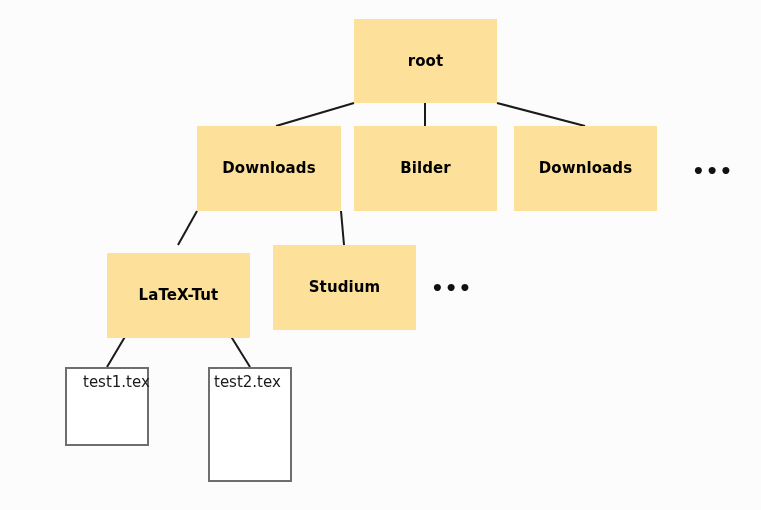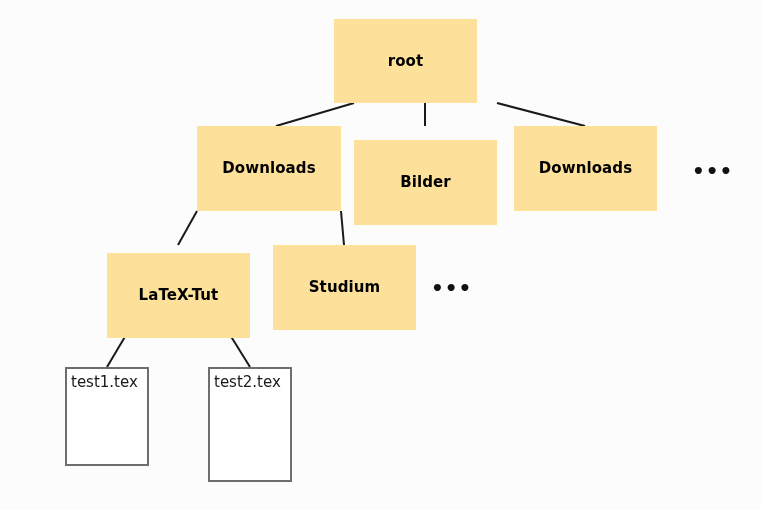--- a/index.html
+++ b/index.html
@@ -97,49 +97,49 @@
 
     <line x1="197" y1="211" x2="178" y2="245" stroke="#1a1a1a" stroke-width="2"></line>
 
     <line x1="341" y1="211" x2="344" y2="245" stroke="#1a1a1a" stroke-width="2"></line>
 
     <line x1="129" y1="330" x2="107" y2="367" stroke="#1a1a1a" stroke-width="2"></line>
 
     <line x1="227" y1="330" x2="250" y2="367" stroke="#1a1a1a" stroke-width="2"></line>
   </svg>
 
-  <div class="node folder" style="left:334px; top:19px; width:143px; height:84px;">
+  <div class="node folder" style="left:354px; top:19px; width:143px; height:84px;">
     <span class="node-label">root</span>
   </div>
 
   <div class="node folder" style="left:197px; top:126px; width:144px; height:85px;">
     <span class="node-label">Downloads</span>
   </div>
 
-  <div class="node folder" style="left:354px; top:140px; width:143px; height:85px;">
+  <div class="node folder" style="left:354px; top:126px; width:143px; height:85px;">
     <span class="node-label">Bilder</span>
   </div>
 
   <div class="node folder" style="left:514px; top:126px; width:143px; height:85px;">
     <span class="node-label">Downloads</span>
   </div>
 
   <div class="ellipsis" style="left:692px; top:161px;">•••</div>
 
   <div class="node folder" style="left:107px; top:253px; width:143px; height:85px;">
     <span class="node-label">LaTeX-Tut</span>
   </div>
 
   <div class="node folder" style="left:273px; top:245px; width:143px; height:85px;">
     <span class="node-label">Studium</span>
   </div>
 
   <div class="ellipsis" style="left:431px; top:278px;">•••</div>
 
-  <div class="node file" style="left:65px; top:367px; width:84px; height:99px;">
+  <div class="node file" style="left:65px; top:367px; width:84px; height:79px;padding-left:12px;">
     <span class="node-label">test1.tex</span>
   </div>
 
   <div class="node file" style="left:208px; top:367px; width:84px; height:115px;">
     <span class="node-label">test2.tex</span>
   </div>
 
 </div>
 
 </body></html>

